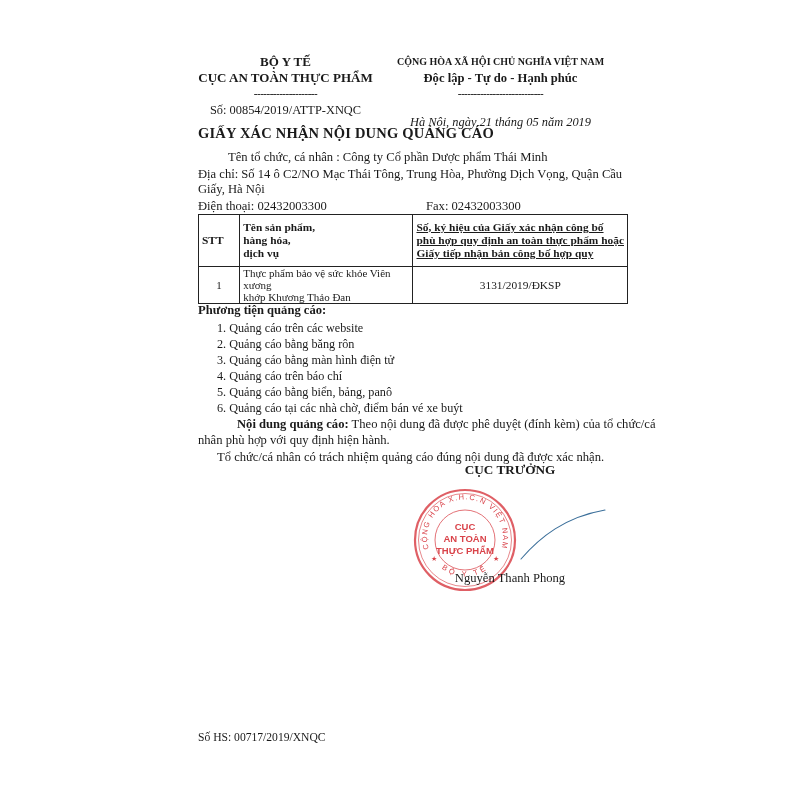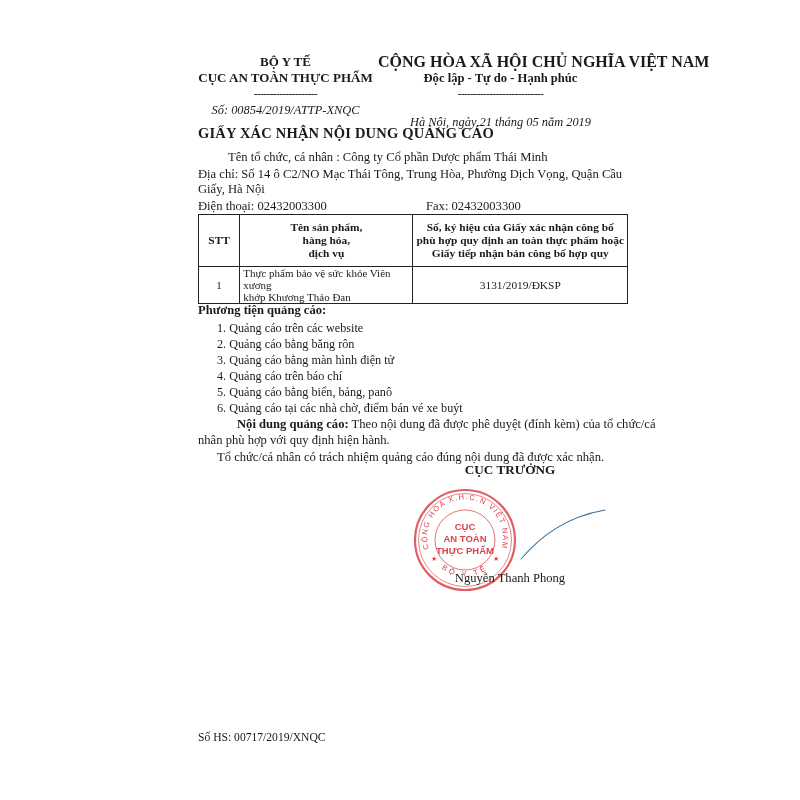--- a/index.html
+++ b/index.html
@@ -15,42 +15,42 @@
   .org-block { left:198px; top:54px; width:175px; }
   .nat-block { left:378px; top:54px; width:245px; }
   .dash { letter-spacing:-0.5px; font-size:11px; line-height:14px; }
 
   .title { left:198px; top:125px; width:430px; text-align:left;
            font-size:14.5px; font-weight:bold; letter-spacing:0.2px; }
 
   table.prod { position:absolute; left:198px; top:214px; width:430px;
                border-collapse:collapse; font-size:11px; }
   table.prod td, table.prod th { border:1.2px solid #222; padding:0 3px; }
-  table.prod th { font-weight:bold; height:51px; font-size:11.4px; line-height:13px; text-align:center; }
+  table.prod th { font-weight:bold; height:51px; font-size:11.4px; line-height:13px; text-align:left; }
   table.prod td { height:29px; line-height:12px; }
   .c1 { width:35px; text-align:center; }
   .c2 { width:174px; }
   .c3 { text-align:center; }
-  .overflow-cell { white-space:nowrap; overflow:visible; }
+  .overflow-cell { white-space:nowrap; overflow:visible;text-decoration:underline; }
 
   .stamp { position:absolute; left:413px; top:488px; width:104px; height:104px; }
   .sig { position:absolute; left:515px; top:505px; width:95px; height:60px; }
 </style>
 </head>
 <body>
 
 <div class="abs org-block hdr">
   <div class="b">BỘ Y TẾ</div>
   <div class="b">CỤC AN TOÀN THỰC PHẨM</div>
   <div class="b dash">--------------------</div>
-  <div style="font-size:12.4px; margin-top:2px;font-style:italic;">Số:  00854/2019/ATTP-XNQC</div>
+  <div style="font-size:12.4px; margin-top:2px;">Số:  00854/2019/ATTP-XNQC</div>
 </div>
 
 <div class="abs nat-block hdr">
-  <div class="b" style="font-size:16px;">CỘNG HÒA XÃ HỘI CHỦ NGHĨA VIỆT NAM</div>
+  <div class="b" style="font-size:10px;">CỘNG HÒA XÃ HỘI CHỦ NGHĨA VIỆT NAM</div>
   <div class="b" style="font-size:12.6px;">Độc lập - Tự do - Hạnh phúc</div>
   <div class="b dash">---------------------------</div>
   <div class="i" style="font-size:12.4px; margin-top:14px;">Hà Nội, ngày 21 tháng 05 năm 2019</div>
 </div>
 
 <div class="abs title">GIẤY XÁC NHẬN NỘI DUNG QUẢNG CÁO</div>
 
 <div class="abs body-txt" style="left:198px; top:149px;margin-left:30px;">Tên tổ chức, cá nhân : Công ty Cổ phần Dược phẩm Thái Minh</div>
 <div class="abs body-txt" style="left:198px; top:166px;">Địa chỉ: Số 14 ô C2/NO Mạc Thái Tông, Trung Hòa, Phường Dịch Vọng, Quận Cầu</div>
 <div class="abs body-txt" style="left:198px; top:181px;">Giấy, Hà Nội</div>

